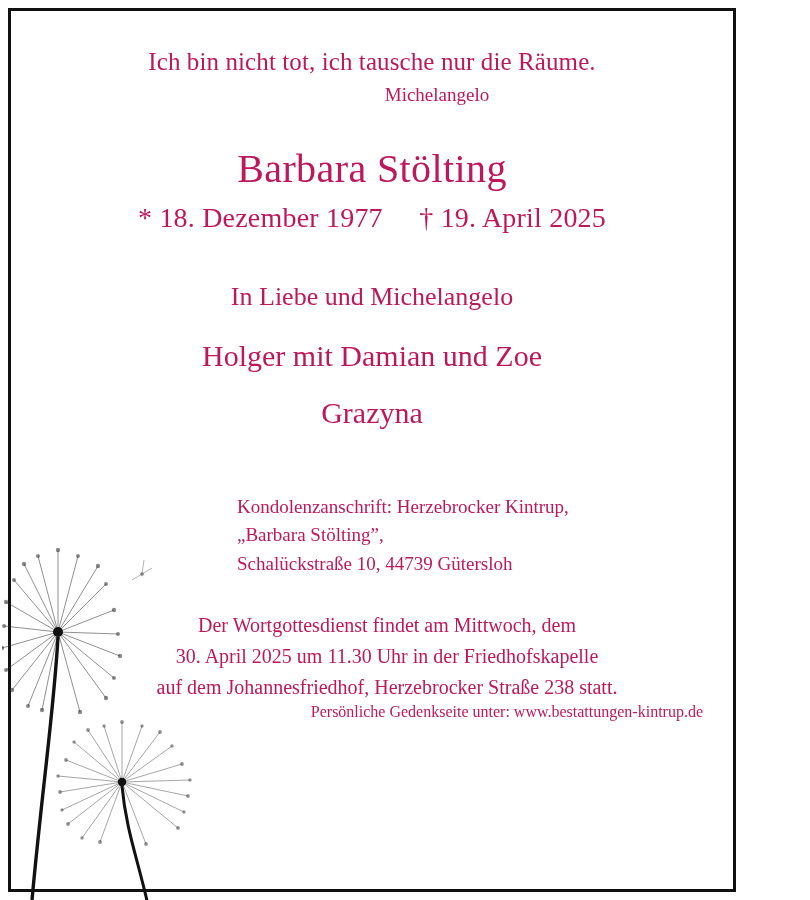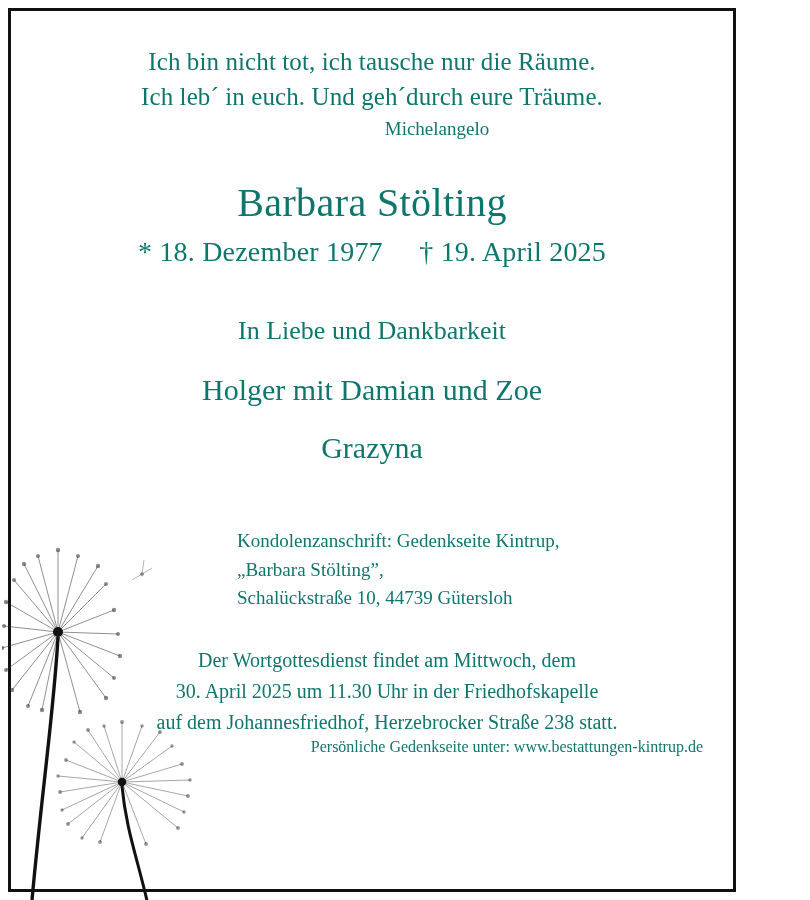--- a/index.html
+++ b/index.html
@@ -7,21 +7,21 @@
     padding: 0;
     background: #ffffff;
   }
   .page {
     position: relative;
     width: 744px;
     height: 900px;
     background: #ffffff;
     overflow: hidden;
     font-family: "Liberation Serif", serif;
-    color: #0f766e;
+    color: #be185d;
     box-sizing: border-box;
   }
   .border-frame {
     position: absolute;
     left: 8px;
     top: 8px;
     right: 8px;
     bottom: 8px;
     border: 3px solid #111111;
     box-sizing: border-box;
@@ -211,41 +211,40 @@
         <circle cx="30" cy="118" r="1.7"></circle>
     </g>
     <circle cx="70" cy="62" r="4.2" fill="#111"></circle>
     <path d="M70 66 C 74 110, 86 140, 96 185" stroke="#111" stroke-width="3" fill="none"></path>
   </svg>
 
   <div class="content">
 
     <div class="quote">
       <span class="quote-line">Ich bin nicht tot, ich tausche nur die Räume.</span>
-      <span class="quote-line">Ich leb´ in euch. Und geh´durch eure Träume.</span>
     </div>
     <div class="quote-author">Michelangelo</div>
 
     <div class="name">Barbara Stölting</div>
 
     <div class="dates">
       <span>* 18. Dezember 1977</span>
       <span class="sep"></span>
       <span>† 19. April 2025</span>
     </div>
 
-    <div class="dedication">In Liebe und Dankbarkeit</div>
+    <div class="dedication">In Liebe und Michelangelo</div>
 
     <div class="family">
       <span class="family-line">Holger mit Damian und Zoe</span>
       <span class="family-line last">Grazyna</span>
     </div>
 
     <div class="block-address">
-      <span class="line">Kondolenzanschrift: Gedenkseite Kintrup,</span>
+      <span class="line">Kondolenzanschrift: Herzebrocker Kintrup,</span>
       <span class="line">„Barbara Stölting”,</span>
       <span class="line">Schalückstraße 10, 44739 Gütersloh</span>
     </div>
 
     <div class="block-service">
       <span class="line">Der Wortgottesdienst findet am Mittwoch, dem</span>
       <span class="line">30. April 2025 um 11.30 Uhr in der Friedhofskapelle</span>
       <span class="line">auf dem Johannesfriedhof, Herzebrocker Straße 238 statt.</span>
     </div>
 

